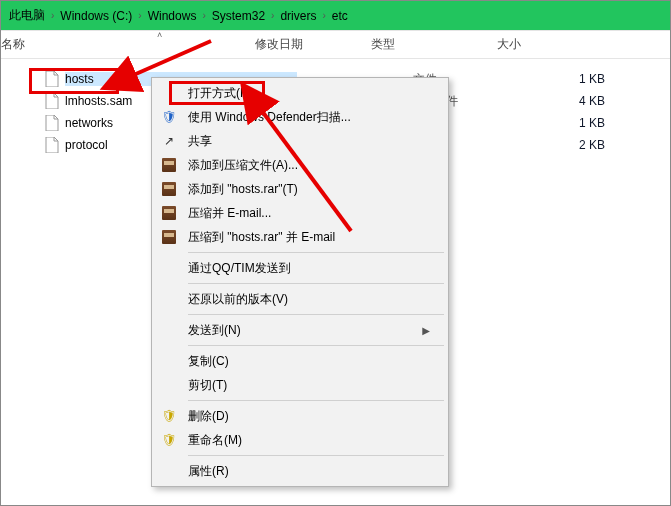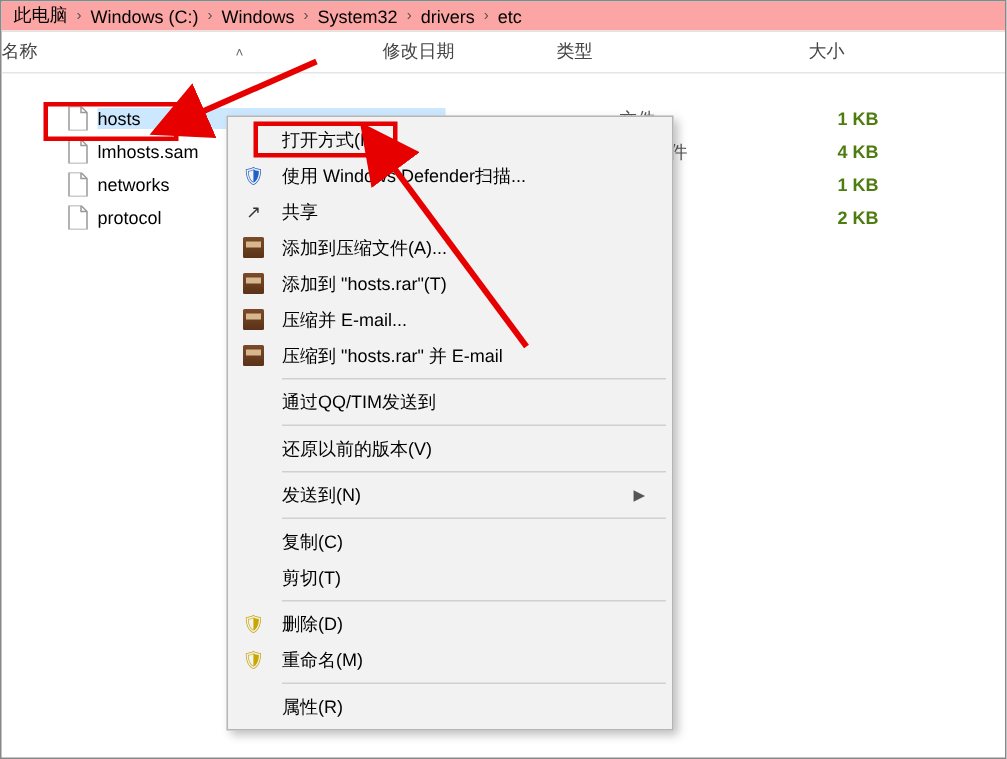--- a/index.html
+++ b/index.html
@@ -1,38 +1,38 @@
 <!DOCTYPE html>
 <html><head>
 <meta charset="utf-8">
 <style>
 * { margin: 0; padding: 0; box-sizing: border-box; font-family: "Microsoft YaHei", "Segoe UI", sans-serif; }
 body { width: 671px; height: 506px; background: #fff; border: 1px solid #888; position: relative; font-size: 12px; color: #000; overflow: hidden; }
 
 
-.breadcrumb { display: flex; align-items: center; height: 20px; padding: 0 6px; background: #fca5a5; border-bottom: 1px solid #e5e5e5; }
+.breadcrumb { display: flex; align-items: center; height: 30px; padding: 0 6px; background: #22c55e; border-bottom: 1px solid #e5e5e5; }
 .breadcrumb .seg { padding: 0 2px; white-space: nowrap; }
 .breadcrumb .chev { padding: 0 4px; color: #555; font-size: 10px; }
 
 
 .cols { display: flex; align-items: center; height: 28px; color: #444; border-bottom: 1px solid #e5e5e5; }
 .col-name { width: 254px; }
 .col-date { width: 116px; }
 .col-type { width: 126px; font-family: Liberation Serif, serif; }
-.col-size { width: 96px; text-align: right; padding-right: 30px; }
+.col-size { width: 96px; padding-right: 30px; }
 .sort-ind { position: absolute; left: 156px; top: 29px; font-size: 9px; color: #666; }
 
 
 .files { position: absolute; left: 0; top: 67px; right: 0; }
 .row { display: flex; align-items: center; height: 22px; padding-left: 42px; }
 .row .ic { width: 18px; height: 18px; margin-right: 4px; display: inline-flex; align-items: center; justify-content: center; }
 .row .nm { width: 232px; }
 .row .dt { width: 116px; color: #555; }
 .row .tp { width: 126px; color: #555; }
-.row .sz { width: 96px; text-align: center; padding-right: 30px; color: #4d7c0f; font-weight: bold; }
+.row .sz { width: 96px; text-align: right; padding-right: 30px; color: #0f172a; }
 .row.sel .nm { background: #cce8ff; }
 
 
 .file-svg { width: 14px; height: 16px; }
 
 
 .box { position: absolute; border: 3px solid #e60000; pointer-events: none; }
 .box1 { left: 28px; top: 67px; width: 90px; height: 26px; }
 .box2 { left: 168px; top: 80px; width: 96px; height: 24px; }
 

